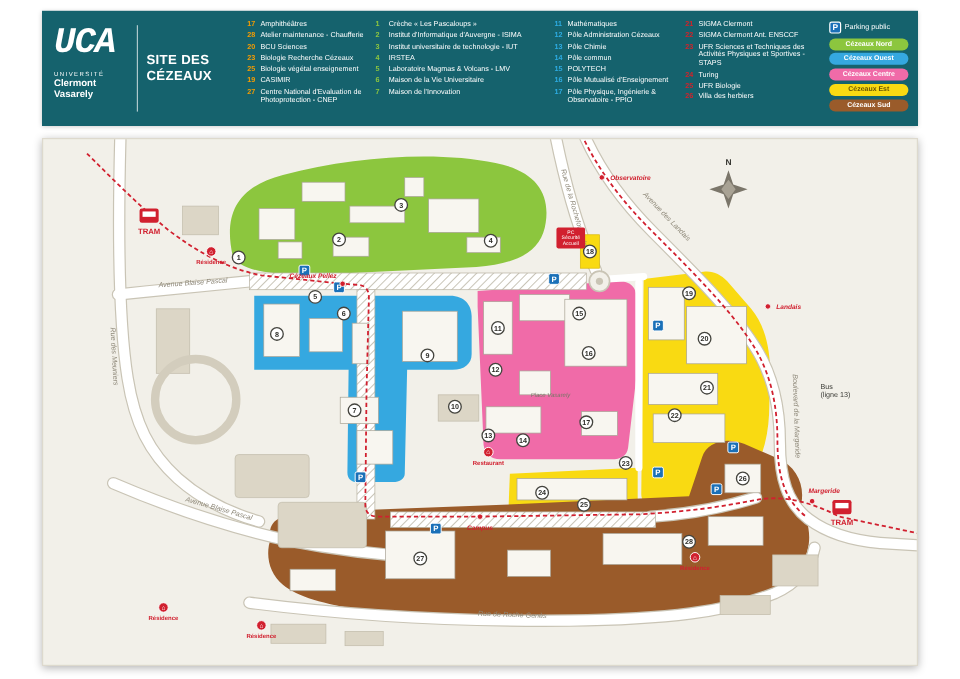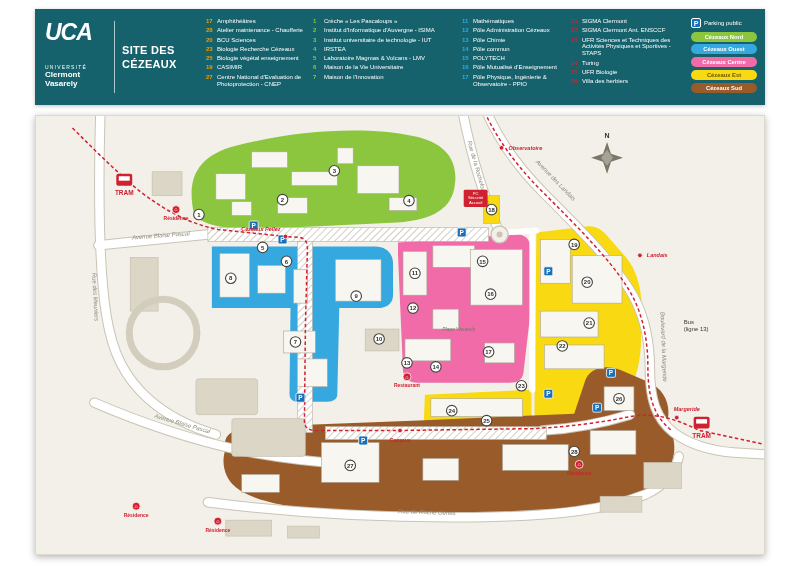--- a/index.html
+++ b/index.html
@@ -3,23 +3,23 @@
 <meta charset="utf-8">
 <style>
   html,body{margin:0;padding:0;width:800px;height:566px;background:#ffffff;overflow:hidden;
     font-family:"Liberation Sans",sans-serif;}
   .page{position:relative;width:800px;height:566px;}
 
   
   .hdr{position:absolute;left:35px;top:9px;width:730px;height:96px;background:#15626d;
     display:flex;box-shadow:0 1px 4px rgba(0,0,0,.25);}
   .brand{width:64px;flex:none;padding:12px 0 0 10px;color:#fff;}
-  .uca-logo{font-family:Liberation Sans, sans-serif;font-style:italic;font-weight:bold;
-    font-size:23px;line-height:1;letter-spacing:-1px;}
-  .uca-sub{margin-top:20px;}
+  .uca-logo{font-family:Liberation Mono, monospace;font-style:italic;font-weight:bold;
+    font-size:30px;line-height:1;letter-spacing:-1px;}
+  .uca-sub{margin-top:8px;}
   .uca-sub .u1{font-size:5px;letter-spacing:1.2px;}
   .uca-sub .u2,.uca-sub .u3{font-size:8px;font-weight:bold;line-height:1.15;}
   .hdiv{width:1px;background:rgba(255,255,255,.65);margin:12px 7px 12px 5px;flex:none;}
   .htitle{width:74px;flex:none;color:#fff;font-weight:bold;font-size:11px;line-height:1.25;
     padding-top:28px;letter-spacing:.3px;}
   .legend-cols{flex:1;display:flex;gap:5px;padding:9px 2px 4px 10px;min-width:0;}
   .lcol{min-width:0;}
   .lcol:nth-child(1){width:102px;flex:none;}
   .lcol:nth-child(2){width:144px;flex:none;}
   .lcol:nth-child(3){width:104px;flex:none;}

